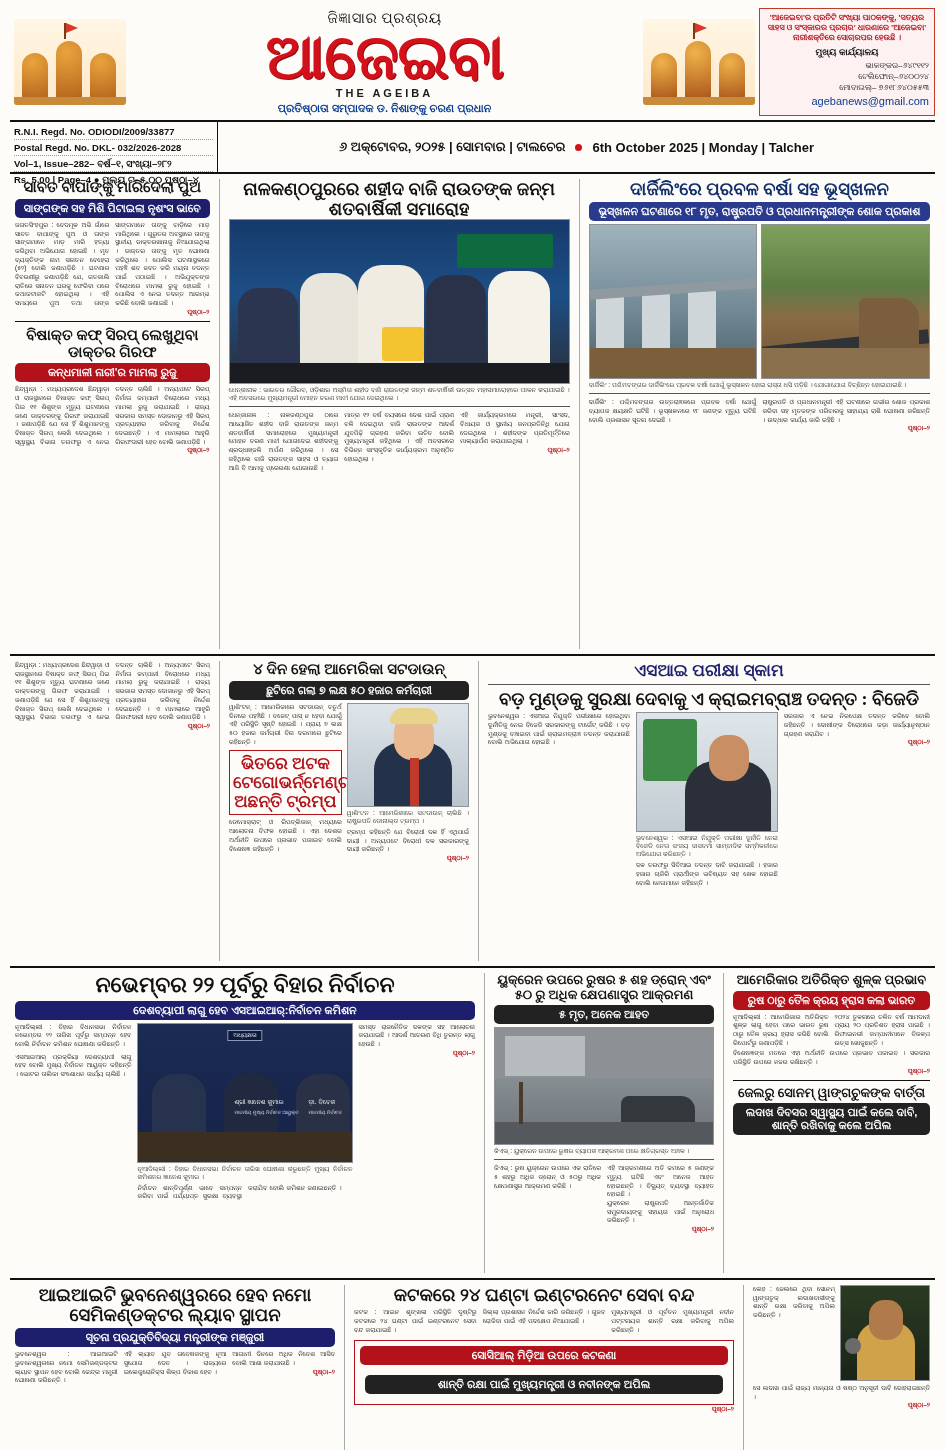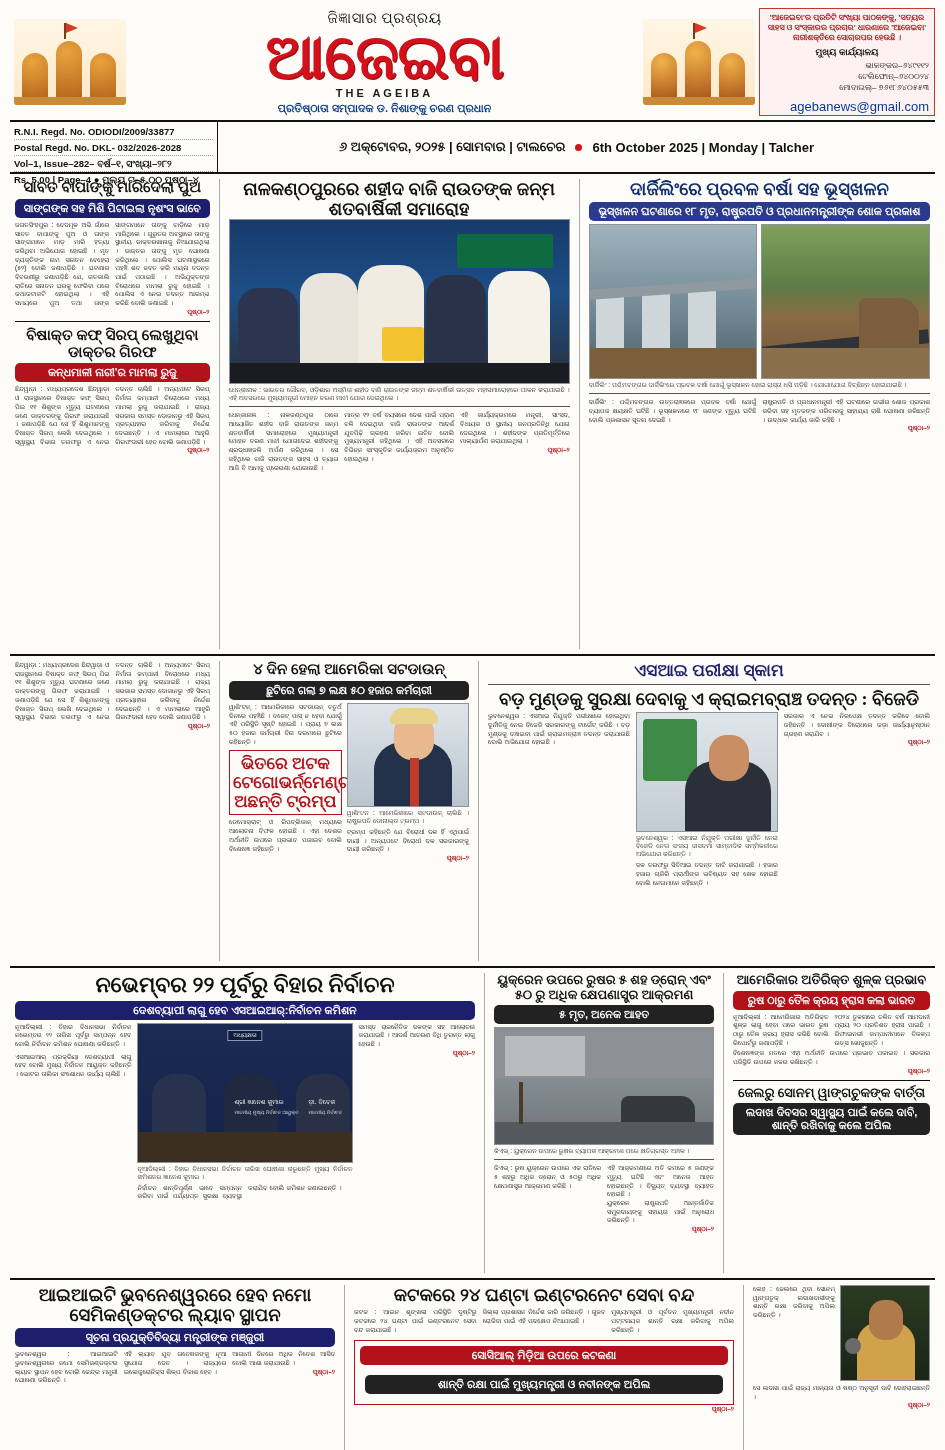--- a/index.html
+++ b/index.html
@@ -30,21 +30,21 @@
   .mh-sub { font-size:11px; letter-spacing:3px; color:#1c1c1c; font-weight:bold; margin-top:-2px;}
   .mh-ed { font-size:11px; color:#0a3d91; margin-top:3px; font-weight:bold;}
 
   .mh-right { width:120px; display:flex; align-items:center; justify-content:center; }
   .mh-right .temple-art .dome { background:radial-gradient(circle at 40% 20%, #f0b24a, #a9551a); }
 
   .mh-box { width:176px; border:1px solid #c0392b; background:#fdf1f1; padding:4px 5px; font-size:7.5px; line-height:10px; color:#7a1111; text-align:center;}
   .mh-box .bx-head { color:#b3121b; font-weight:bold; font-size:8px; }
   .mh-box .bx-sign { margin-top:4px; font-weight:bold; color:#111; font-size:9px;}
   .mh-box .bx-lines { margin-top:3px; font-size:8px; color:#111; text-align:right; line-height:11px;}
-  .mh-box .bx-mail { margin-top:9px; font-size:13px; color:#0a3d91; text-align:right;}
+  .mh-box .bx-mail { margin-top:3px; font-size:11px; color:#0a3d91; text-align:right;}
 
   
   .infobar { display:flex; align-items:stretch; border-top:2px solid #111; border-bottom:2px solid #111; margin-top:4px; height:54px; }
   .ib-left { width:208px; border-right:1px solid #111; padding:3px 4px; font-size:9.5px; line-height:13px; font-weight:bold;}
   .ib-left div{ border-bottom:1px dotted #999; padding-bottom:1px; margin-bottom:1px;}
   .ib-left div:last-child{border-bottom:none;}
   .ib-mid { flex:1; display:flex; align-items:center; justify-content:center; font-size:13px; font-weight:bold; gap:10px;}
   .ib-mid .dot { width:7px;height:7px;background:#d4111a;border-radius:50%; display:inline-block;}
 
   

